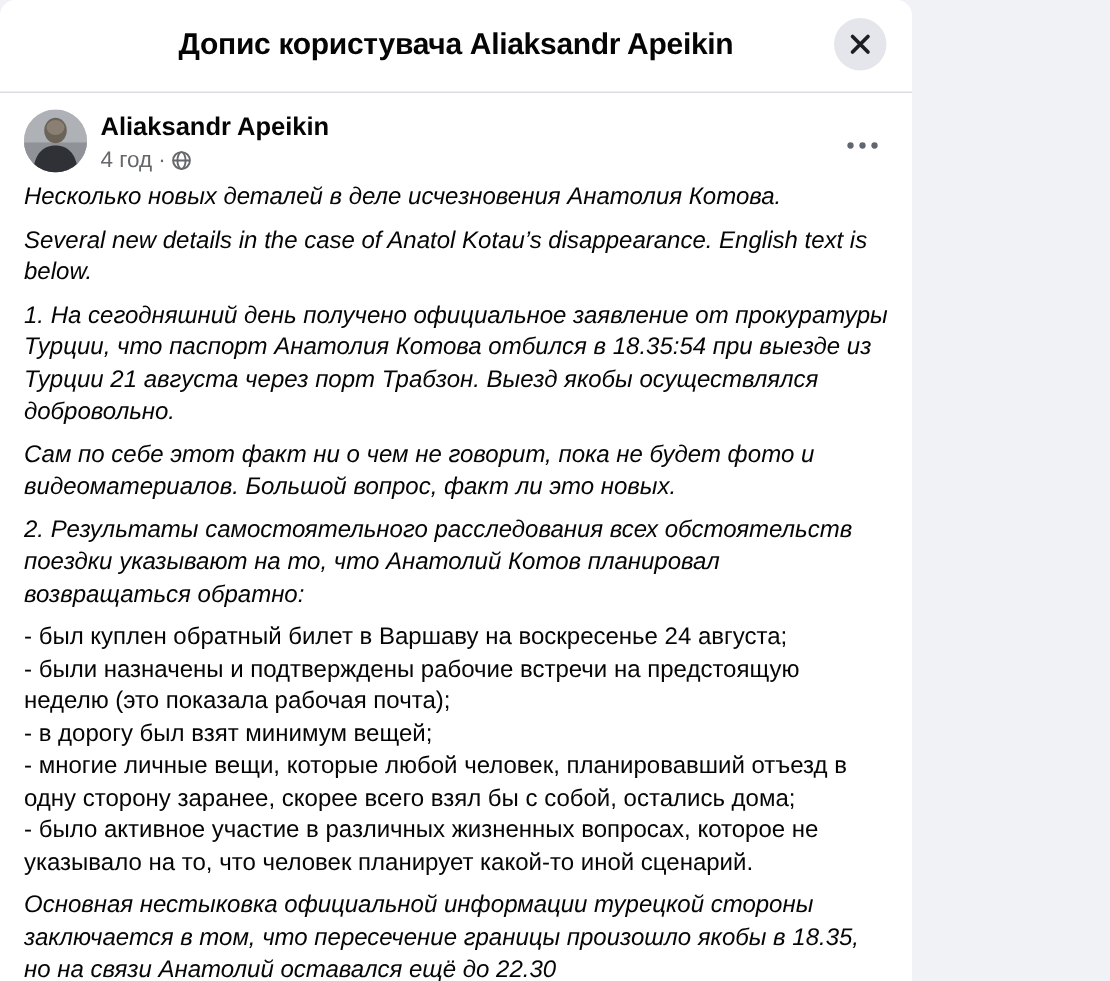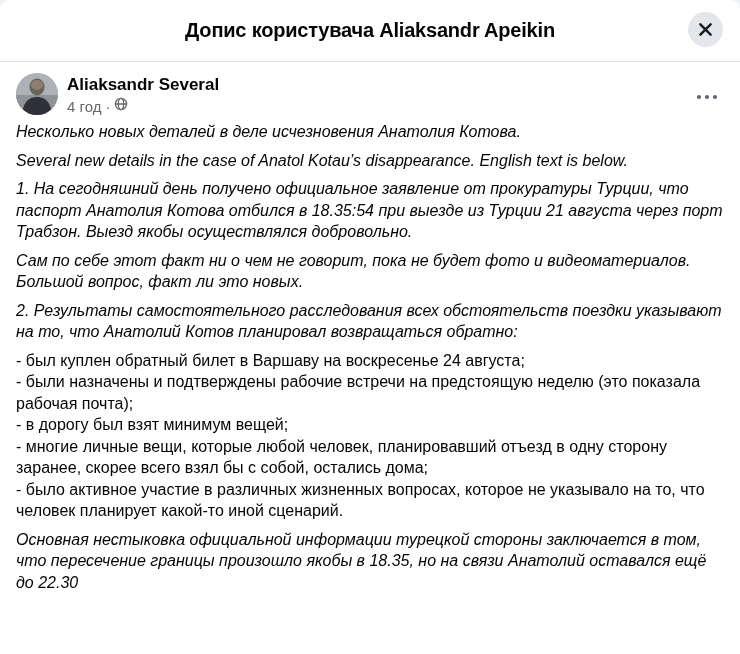--- a/index.html
+++ b/index.html
@@ -5,21 +5,21 @@
   html, body {
     margin: 0;
     padding: 0;
     width: 740px;
     height: 654px;
     overflow: hidden;
     background: #f0f2f5;
     font-family: "Liberation Sans", sans-serif;
   }
   .dialog {
-    width: 740px;
+    width: 608px;
     height: 654px;
     background: #ffffff;
     border-radius: 10px 10px 0 0;
     overflow: hidden;
     box-sizing: border-box;
     position: relative;
   }
   .modal-header {
     height: 61px;
     border-bottom: 1px solid #dadde1;
@@ -70,21 +70,21 @@
   }
   .author-name {
     font-size: 17px;
     font-weight: 700;
     color: #050505;
     line-height: 22px;
     cursor: pointer;
   }
   .post-meta {
     display: flex;
-    align-items: flex-start;
+    align-items: center;
     gap: 4px;
     font-size: 15px;
     color: #65676b;
     line-height: 19px;
     margin-top: 1px;
   }
   .post-meta .time { cursor: pointer; }
   .more-button {
     position: absolute;
     right: 16px;
@@ -126,21 +126,21 @@
         <svg width="42" height="42" viewBox="0 0 42 42">
           <rect width="42" height="42" fill="#aeb1b5"></rect>
           <rect y="22" width="42" height="20" fill="#8f9296"></rect>
           <ellipse cx="21" cy="14" rx="7.5" ry="8.5" fill="#6b6258"></ellipse>
           <ellipse cx="21" cy="12" rx="6" ry="5" fill="#8a7f72"></ellipse>
           <path d="M6 42 C7 28 14 24 21 24 C28 24 35 28 36 42 Z" fill="#2f3136"></path>
         </svg>
       </span>
     </div>
     <div class="author-block">
-      <div class="author-name">Aliaksandr Several</div>
+      <div class="author-name">Aliaksandr Apeikin</div>
       <div class="post-meta">
         <span class="time">4 год</span>
         <span>·</span>
         <span style="display:flex">
           <svg width="14" height="14" viewBox="0 0 14 14">
             <circle cx="7" cy="7" r="5.6" stroke="#65676b" stroke-width="1.3" fill="none"></circle>
             <path d="M1.4 7 H12.6" stroke="#65676b" stroke-width="1.3" fill="none"></path>
             <ellipse cx="7" cy="7" rx="2.7" ry="5.6" stroke="#65676b" stroke-width="1.3" fill="none"></ellipse>
           </svg>
         </span>

